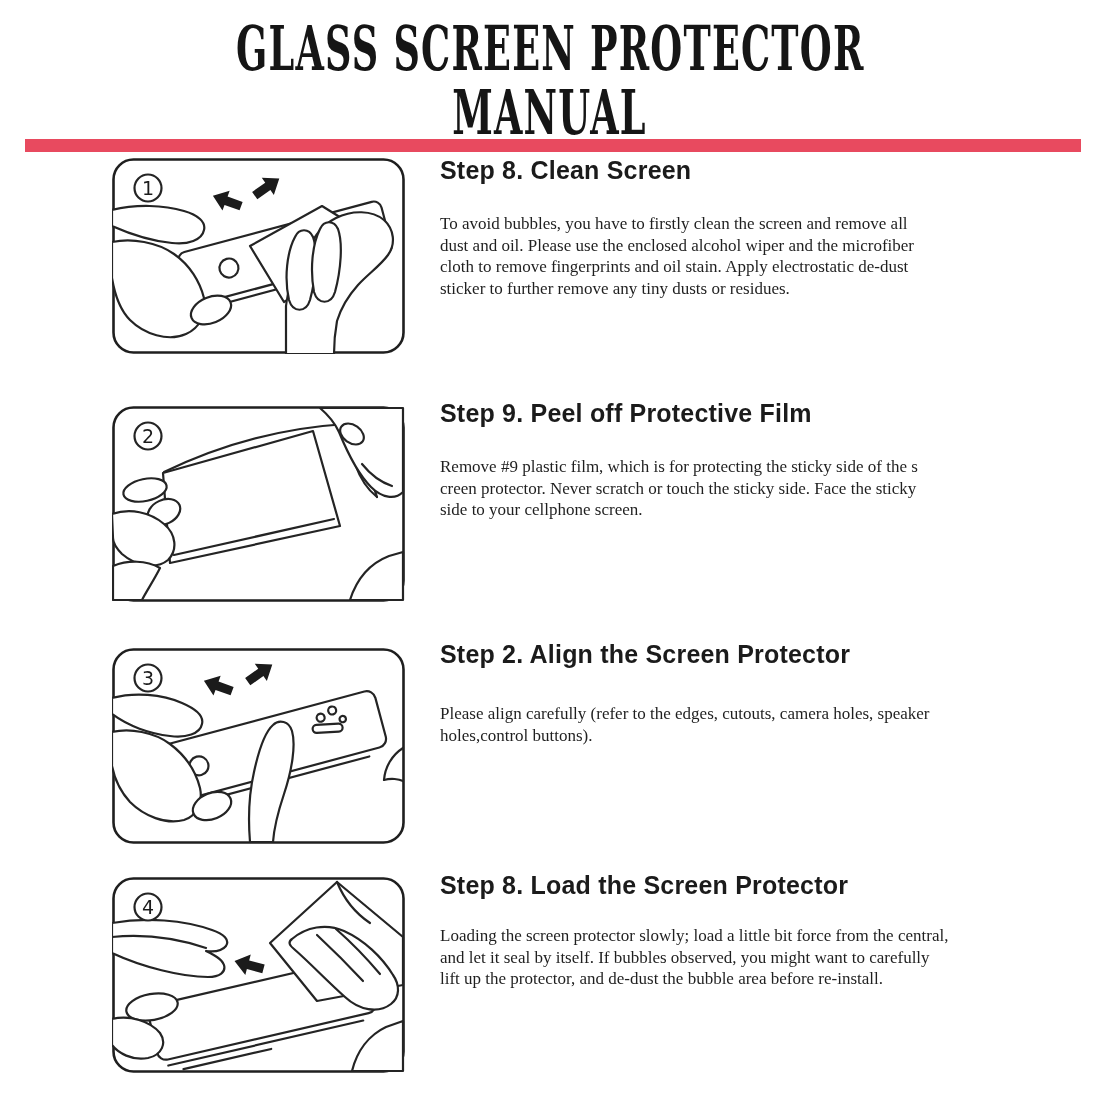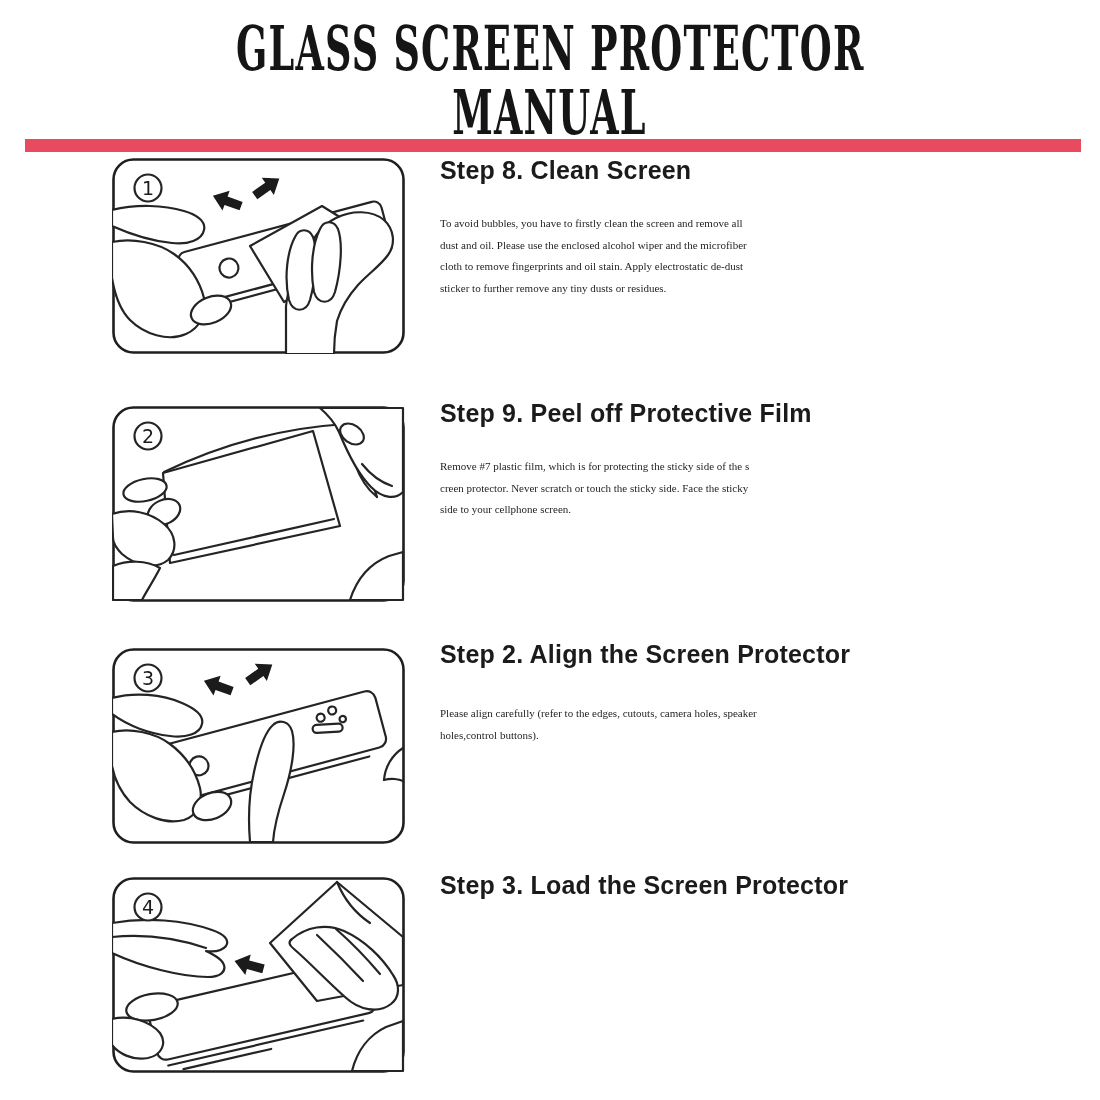--- a/index.html
+++ b/index.html
@@ -17,21 +17,21 @@
   
   .divider{position:absolute;left:25px;top:139px;width:1056px;height:13px;background:#e84a5f;}
 
   
   .illus{position:absolute;left:112px;width:293px;height:196px;}
   .s1{top:158px}.s2{top:406px}.s3{top:648px}.s4{top:877px}
   .step-heading{position:absolute;left:440px;margin:0;font-family:"Liberation Sans",sans-serif;
                 font-weight:700;font-size:25px;line-height:30px;letter-spacing:.2px;color:#1b1b1b;}
   .h1{top:155px}.h2{top:398px}.h3{top:639px}.h4{top:870px}
   .step-body{position:absolute;left:440px;width:585px;margin:0;
-             font-family:"Liberation Serif",serif;font-size:11px;line-height:21.5px;
+             font-family:"Liberation Serif",serif;font-size:17px;line-height:21.5px;
              color:#1f1f1f;white-space:pre-line;}
   .b1{top:213px}.b2{top:456px}.b3{top:703px}.b4{top:925px}
 
   
   svg .ln{fill:#fff;stroke:#242424;stroke-width:2.2;stroke-linejoin:round;stroke-linecap:round;}
   svg .wire{fill:none;stroke:#242424;stroke-width:2.2;stroke-linejoin:round;stroke-linecap:round;}
   svg .frame{fill:#fff;stroke:#1f1f1f;stroke-width:2.6;}
   svg .solid{fill:#1b1b1b;stroke:none;}
   svg .badge-num{font-family:"DejaVu Sans",sans-serif;font-size:19px;fill:#1b1b1b;
                  text-anchor:middle;font-weight:400;}
@@ -156,23 +156,26 @@
     <text class="badge-num" x="36" y="36.5">4</text>
   </svg>
 
   <h2 class="step-heading h1">Step 8. Clean Screen</h2>
   <p class="step-body b1">To avoid bubbles, you have to firstly clean the screen and remove all
 dust and oil. Please use the enclosed alcohol wiper and the microfiber
 cloth to remove fingerprints and oil stain. Apply electrostatic de-dust
 sticker to further remove any tiny dusts or residues.</p>
 
   <h2 class="step-heading h2">Step 9. Peel off Protective Film</h2>
-  <p class="step-body b2">Remove #7 plastic film, which is for protecting the sticky side of the s
+  <p class="step-body b2">Remove #9 plastic film, which is for protecting the sticky side of the s
 creen protector. Never scratch or touch the sticky side. Face the sticky
 side to your cellphone screen.</p>
 
   <h2 class="step-heading h3">Step 2. Align the Screen Protector</h2>
   <p class="step-body b3">Please align carefully (refer to the edges, cutouts, camera holes, speaker
 holes,control buttons).</p>
 
-  <h2 class="step-heading h4">Step 3. Load the Screen Protector</h2>
+  <h2 class="step-heading h4">Step 8. Load the Screen Protector</h2>
+  <p class="step-body b4">Loading the screen protector slowly; load a little bit force from the central,
+and let it seal by itself. If bubbles observed, you might want to carefully
+lift up the protector, and de-dust the bubble area before re-install.</p>
 
 </div>
 
 </body></html>

